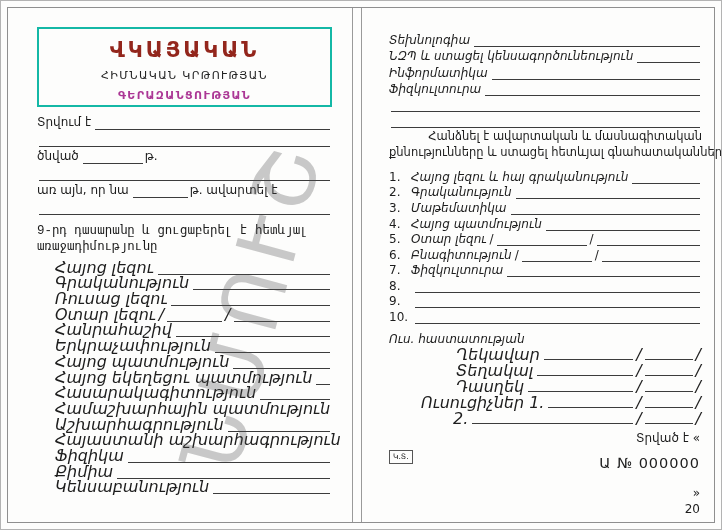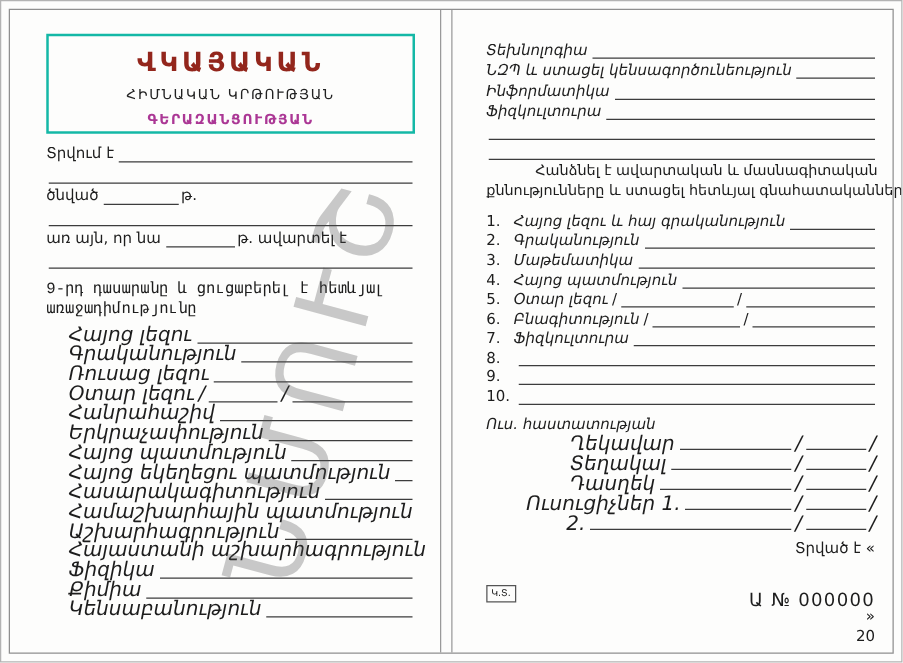--- a/index.html
+++ b/index.html
@@ -35,21 +35,21 @@
   .sl  { padding:0 1px; }
   .enum{ flex:0 0 22px; }
   .elbl{ font-style:italic; white-space:nowrap; padding-right:2px; }
 
   .res  { font-size:12.5px; line-height:16px;font-family:Liberation Mono, monospace; }
   .mt3{margin-top:3px;flex-direction:column;} .mt4{margin-top:4px;} .mt8{margin-top:8px;} .mt10{text-align:right;}
   .introline { font-size:11.5px; line-height:16px; white-space:nowrap; }
   .inst { font-size:12px; font-style:italic; height:16px; margin-top:8px; }
   .ind67{margin-left:67px;} .ind32{margin-left:32px;} .ind64{margin-left:64px;}
 
-  .bottomrow { display:flex; justify-content:space-between; align-items:flex-start; margin-top:20px; }
+  .bottomrow { display:flex; justify-content:space-between; align-items:flex-start; margin-top:2px; }
   .sealbox { border:1px solid #555; font-size:7.5px; line-height:10px; padding:1px 3px; }
   .serial  { font-size:14.5px; letter-spacing:1px; margin-top:5px; padding-right:2px; }
 </style>
 </head>
 <body>
 
 <div class="sheet">
   <div class="frame"></div>
   <div class="fold"></div>
   <div class="watermark">ՆՄՈՒՇ</div>

